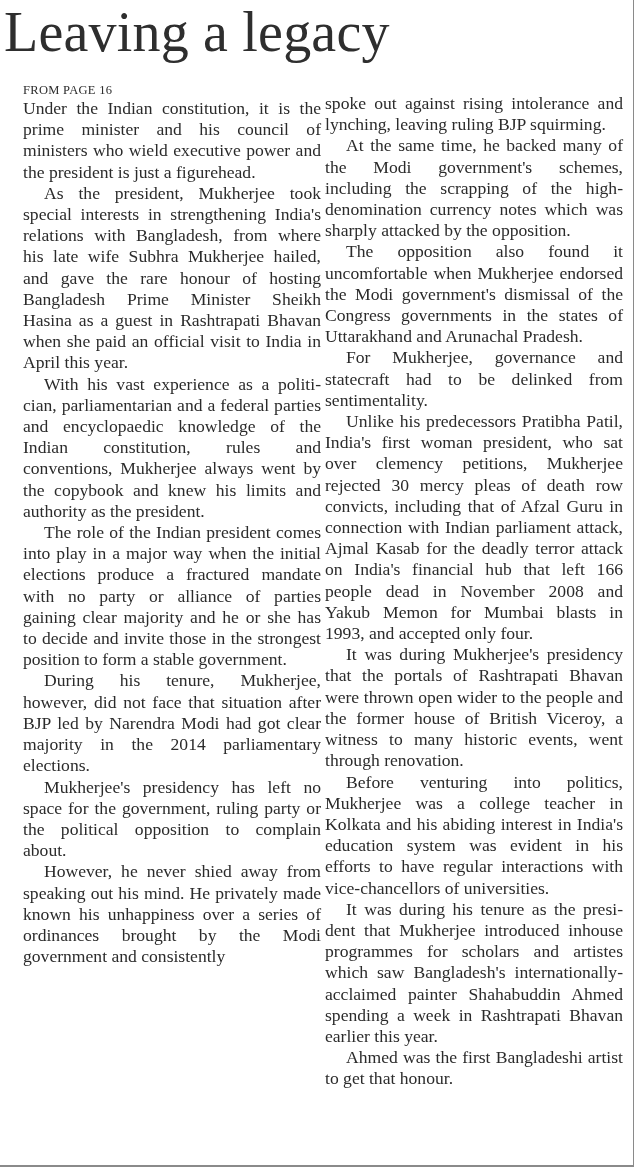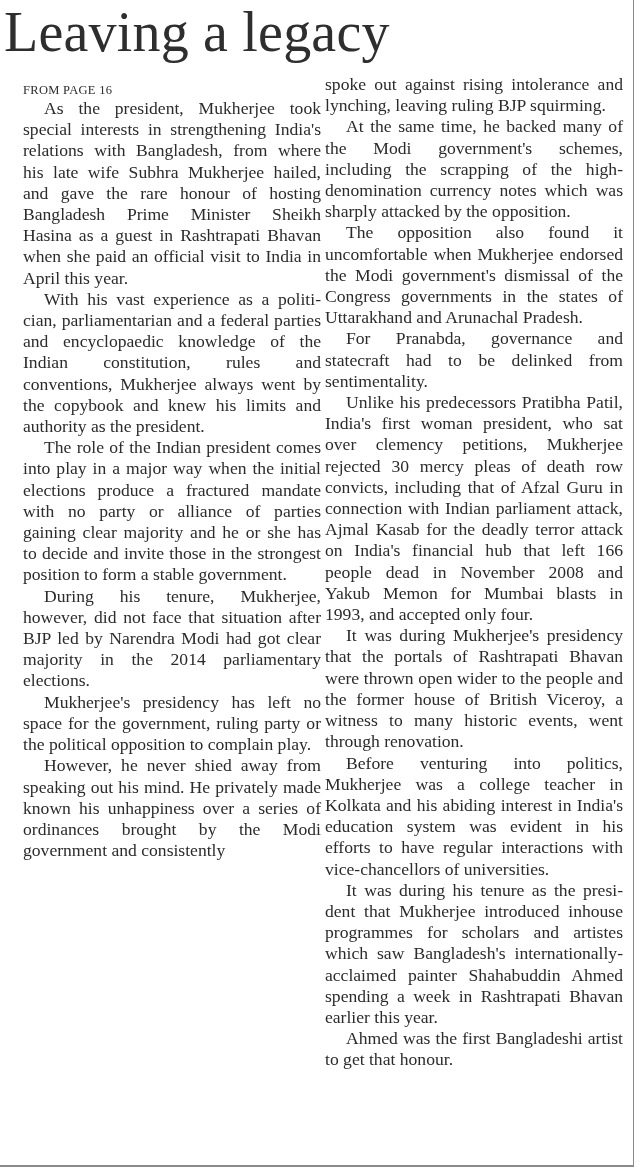--- a/index.html
+++ b/index.html
@@ -48,21 +48,21 @@
       top: 82px;
       width: 298px;
       font-family: "Liberation Serif", "DejaVu Serif", serif;
       font-size: 17.6px;
       line-height: 21.2px;
       text-align: justify;
       color: #2b2b2b;
       hyphens: manual;
     }
     .col-left { left: 23px; }
-    .col-right { left: 325px; top: 74px; }
+    .col-right { left: 325px; top: 93px; }
     .kicker {
       font-size: 12.5px;
       line-height: 16px;
       letter-spacing: 0.3px;
       color: #2b2b2b;
       text-transform: uppercase;
       margin: 0;
     }
     .para {
       margin: 0;
@@ -75,31 +75,32 @@
 </head>
 <body>
 
 <h1 class="headline">Leaving a legacy</h1>
 
 <div class="right-border"></div>
 <div class="bottom-rule"></div>
 
 <div class="col col-left">
   <p class="kicker">FROM PAGE 16</p>
+  <p class="para no-indent">Under the Indian constitution, it is the prime minister and his council of ministers who wield executive power and the president is just a figurehead.</p>
   <p class="para">As the president, Mukherjee took special interests in strengthening India's relations with Bangladesh, from where his late wife Subhra Mukherjee hailed, and gave the rare honour of hosting Bangladesh Prime Minister Sheikh Hasina as a guest in Rashtrapati Bhavan when she paid an official visit to India in April this year.</p>
   <p class="para">With his vast experience as a politi­cian, parliamentarian and a federal parties and encyclopaedic knowl­edge of the Indian constitution, rules and conventions, Mukherjee always went by the copybook and knew his limits and authority as the president.</p>
   <p class="para">The role of the Indian president comes into play in a major way when the initial elections produce a frac­tured mandate with no party or alli­ance of parties gaining clear majority and he or she has to decide and invite those in the strongest position to form a stable government.</p>
   <p class="para">During his tenure, Mukherjee, however, did not face that situation after BJP led by Narendra Modi had got clear majority in the 2014 parliamen­tary elections.</p>
-  <p class="para">Mukherjee's presidency has left no space for the government, ruling party or the political opposition to com­plain play.</p>
+  <p class="para">Mukherjee's presidency has left no space for the government, ruling party or the political opposition to com­plain about.</p>
   <p class="para">However, he never shied away from speaking out his mind. He privately made known his unhappiness over a series of ordinances brought by the Modi government and consistently</p>
 </div>
 
 <div class="col col-right">
   <p class="para no-indent">spoke out against rising intolerance and lynching, leaving ruling BJP squirming.</p>
   <p class="para">At the same time, he backed many of the Modi government's schemes, including the scrapping of the high-denomination currency notes which was sharply attacked by the opposi­tion.</p>
   <p class="para">The opposition also found it uncomfortable when Mukherjee endorsed the Modi government's dismissal of the Congress governments in the states of Uttarakhand and Arunachal Pradesh.</p>
-  <p class="para">For Pranabda, governance and statecraft had to be delinked from sentimentality.</p>
+  <p class="para">For Mukherjee, governance and statecraft had to be delinked from sentimentality.</p>
   <p class="para">Unlike his predecessors Pratibha Patil, India's first woman president, who sat over clemency petitions, Mukherjee rejected 30 mercy pleas of death row convicts, including that of Afzal Guru in connection with Indian parliament attack, Ajmal Kasab for the deadly terror attack on India's finan­cial hub that left 166 people dead in November 2008 and Yakub Memon for Mumbai blasts in 1993, and accepted only four.</p>
   <p class="para">It was during Mukherjee's presi­dency that the portals of Rashtrapati Bhavan were thrown open wider to the people and the former house of British Viceroy, a witness to many historic events, went through renovation.</p>
   <p class="para">Before venturing into politics, Mukherjee was a college teacher in Kolkata and his abiding interest in India's education system was evident in his efforts to have regular interactions with vice-chancellors of universities.</p>
   <p class="para">It was during his tenure as the presi­dent that Mukherjee introduced in­house programmes for scholars and artistes which saw Bangladesh's inter­nationally-acclaimed painter Shahabuddin Ahmed spending a week in Rashtrapati Bhavan earlier this year.</p>
   <p class="para">Ahmed was the first Bangladeshi artist to get that honour.</p>
 </div>
 
 </body></html>

